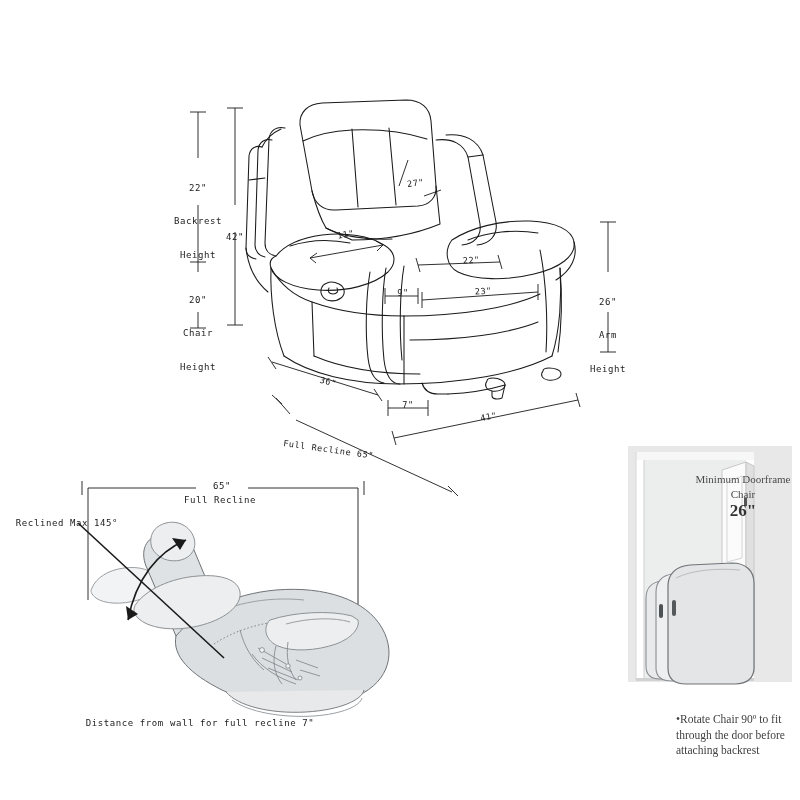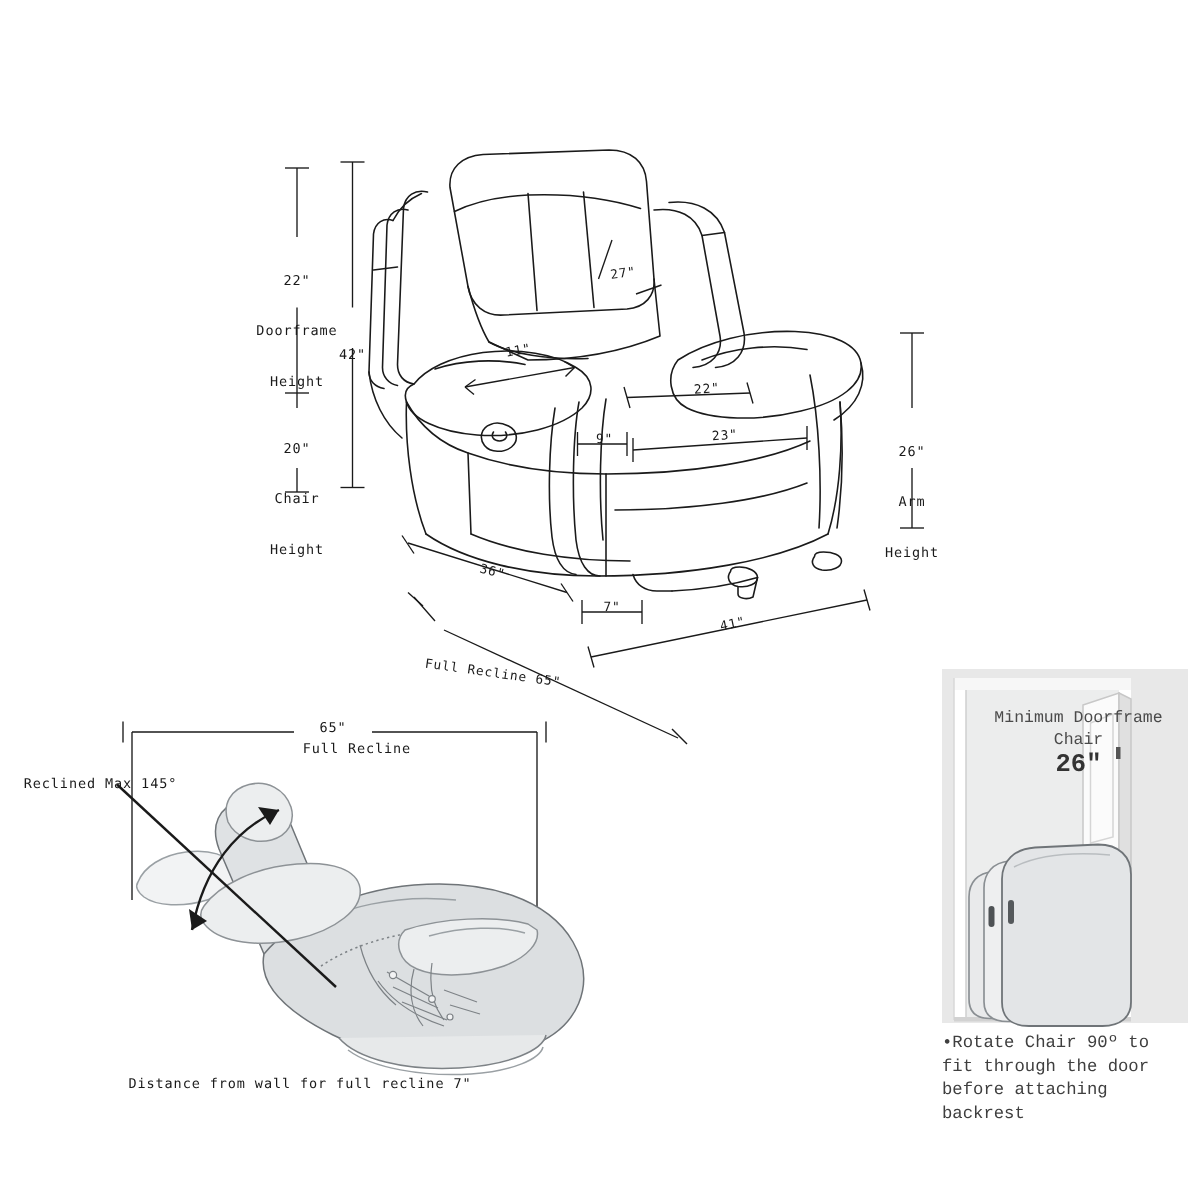--- a/index.html
+++ b/index.html
@@ -36,23 +36,24 @@
     line-height: 1.25;
     text-align: center;
   }
   .dim.small { font-size: 8.5px; }
   .dim.rot {
     transform-origin: 0 0;
   }
   
   .panel-txt {
     position: absolute;
-    font-family: Liberation Mono, monospace;
+    font-family: Liberation Serif, serif;
     color: #3b3b3b;
     line-height: 1.35;
+    padding-left: 48px;
   }
   #door-title {
     width: 150px;
     text-align: center;
     font-size: 11px;
     color: #4a4a4a;
   }
   #door-width {
     width: 150px;
     text-align: center;
@@ -314,21 +315,21 @@
 
       <path d="M676,578 C692,570 716,568 740,570" fill="none" stroke="#b9bdc0" stroke-width="1"></path>
 
       <rect x="659" y="604" width="4" height="14" rx="2" fill="#4e5255"></rect>
       <rect x="672" y="600" width="4" height="16" rx="2" fill="#55595c"></rect>
     </g>
   </svg>
 
   <div class="dim" style="left:158px; top:160px; width:80px;">
     <div>22"</div>
-    <div>Doorframe</div>
+    <div>Backrest</div>
     <div>Height</div>
   </div>
 
   <div class="dim" style="left:158px; top:272px; width:80px;">
     <div>20"</div>
     <div>Chair</div>
     <div>Height</div>
   </div>
 
   <div class="dim" style="left:214px; top:209px; width:42px;">
@@ -354,28 +355,28 @@
   <div class="dim small rot" style="left:315px; top:373px; width:30px; transform:rotate(15deg);">36"</div>
 
   <div class="dim small" style="left:395px; top:400px; width:26px;">7"</div>
 
   <div class="dim small rot" style="left:472px; top:415px; width:32px; transform:rotate(-12deg);">41"</div>
 
   <div class="dim small rot" style="left:284px; top:438px; width:110px; transform:rotate(8deg); text-align:left;">Full Recline 65"</div>
 
   <div class="dim" style="left:200px; top:481px; width:44px;">65"</div>
 
-  <div class="dim" style="left:198px; top:495px; width:80px;">Full Recline</div>
+  <div class="dim" style="left:180px; top:495px; width:80px;">Full Recline</div>
 
   <div class="dim" style="left:14px; top:518px; width:106px; text-align:center;">Reclined Max 145°</div>
 
   <div class="dim" style="left:60px; top:718px; width:280px;">Distance from wall for full recline 7"</div>
 
   <div class="panel-txt" id="door-title" style="left:644px; top:472px;">
     <div>Minimum Doorframe</div>
     <div>Chair</div>
   </div>
 
   <div class="panel-txt" id="door-width" style="left:644px; top:500px;">26"</div>
 
-  <div class="panel-txt" id="door-caption" style="left:628px; top:688px;">•Rotate Chair 90º to fit through the door before attaching backrest</div>
+  <div class="panel-txt" id="door-caption" style="left:628px; top:712px;">•Rotate Chair 90º to fit through the door before attaching backrest</div>
 
 </div>
 
 </body></html>

